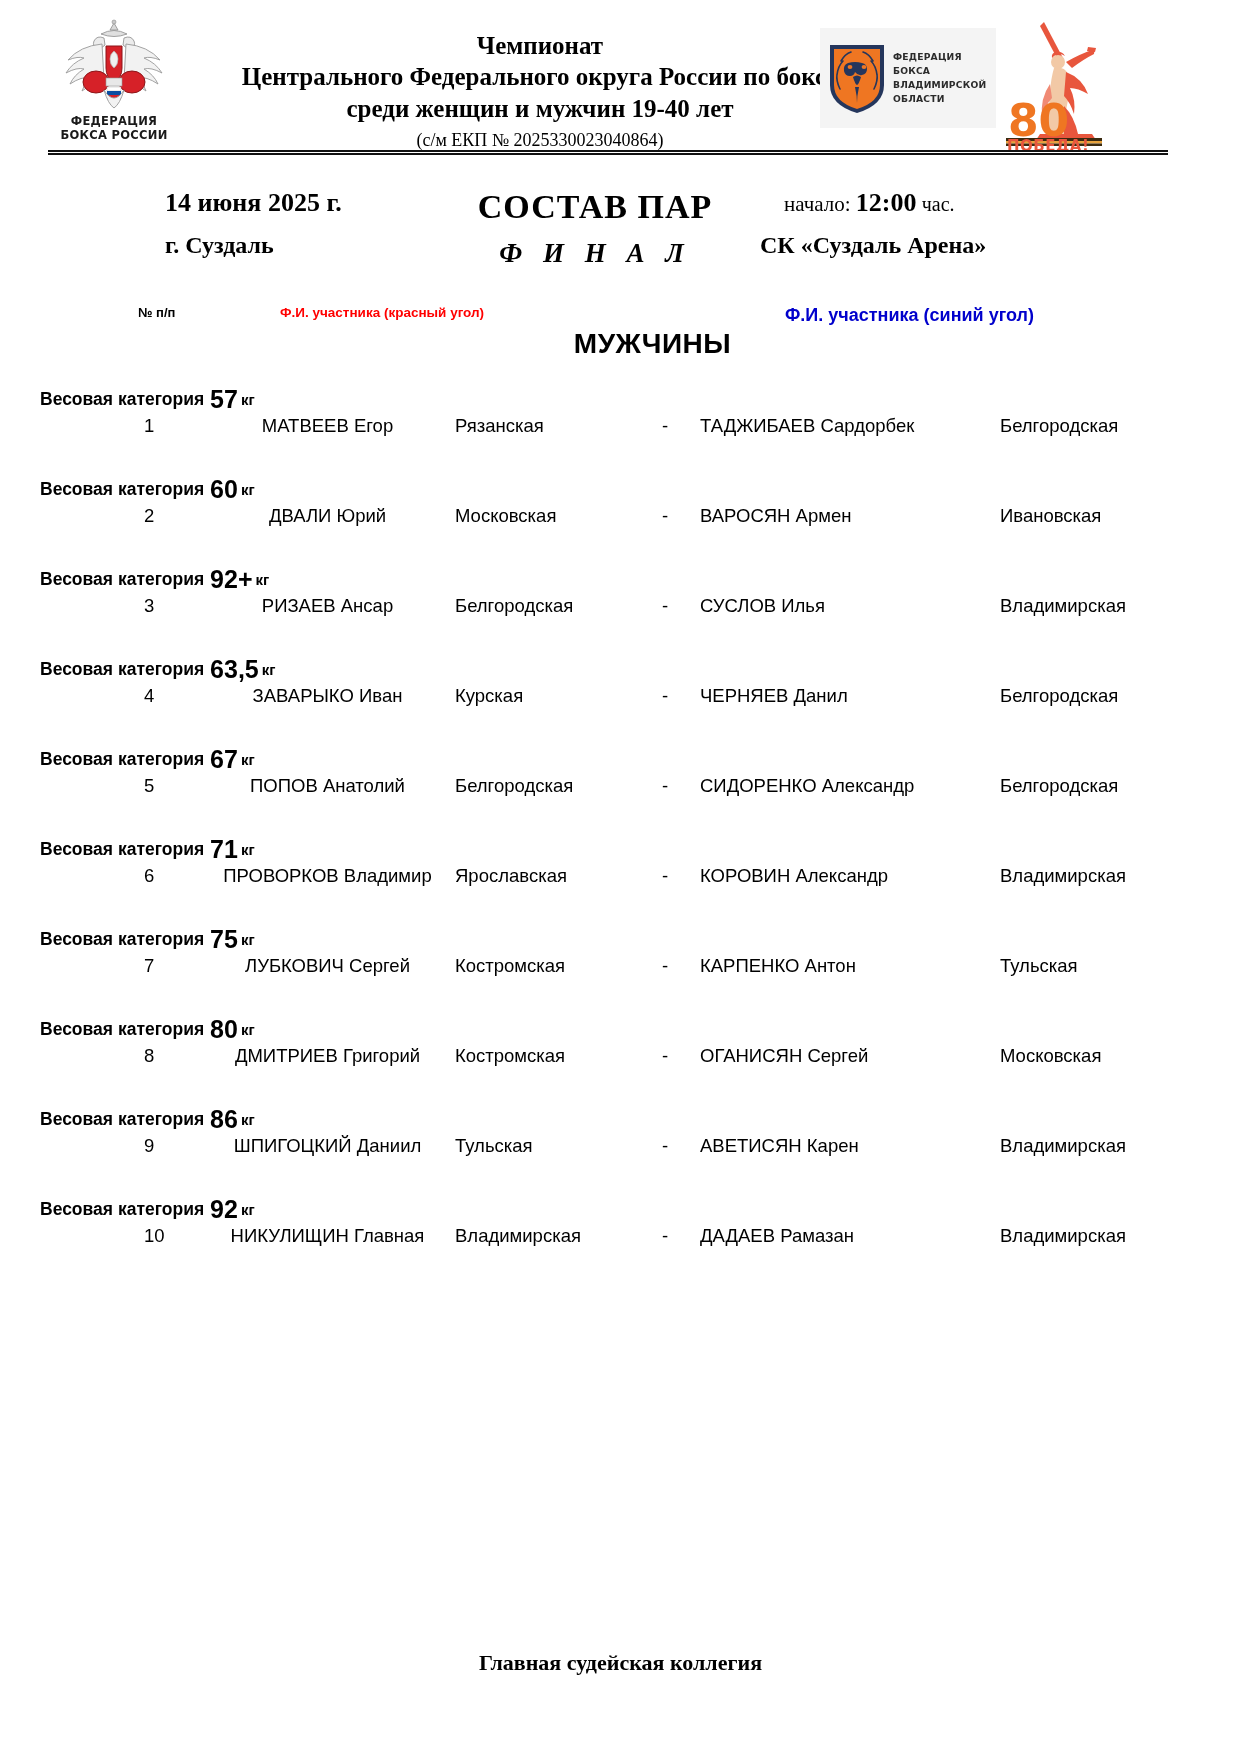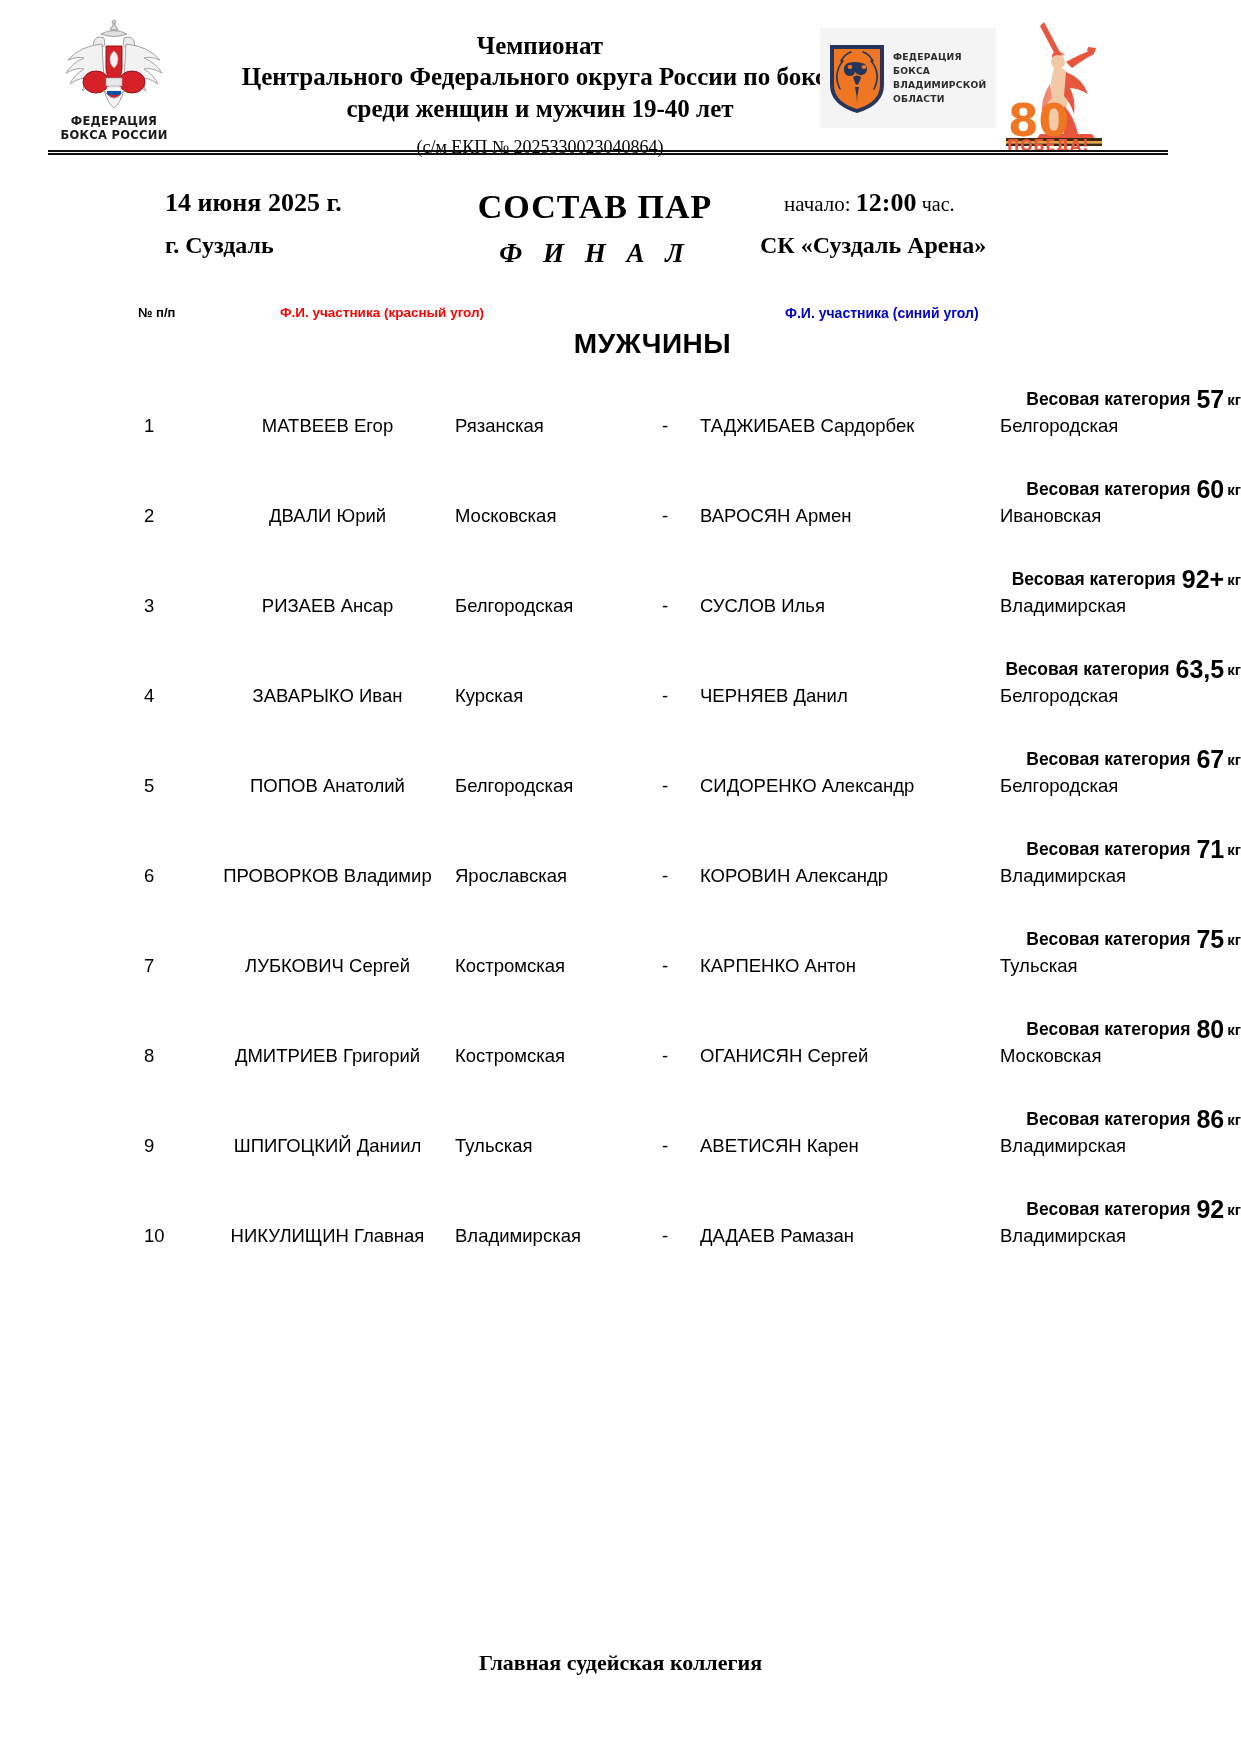--- a/index.html
+++ b/index.html
@@ -76,21 +76,21 @@
   }
   .title-line-3 {
     font-size: 25px;
     font-weight: 700;
     line-height: 1.25;
   }
   .title-sub {
     font-size: 18px;
     font-weight: 400;
     line-height: 1.3;
-    margin-top: 12px;
+    margin-top: 5px;
   }
 
   .logo-vlad {
     position: absolute;
     left: 820px;
     top: 28px;
     width: 176px;
     height: 100px;
     background: #f4f4f4;
     display: flex;
@@ -230,21 +230,21 @@
     position: absolute;
     left: 280px;
     top: 0;
     font-size: 13.5px;
     font-weight: 700;
   }
   .hdr-blue {
     position: absolute;
     left: 785px;
     top: 0;
-    font-size: 14px;
+    font-size: 18px;
     font-weight: 700;
   }
 
   
   .section-title {
     position: absolute;
     left: 0;
     top: 328px;
     width: 1241px;
     text-align: center;
@@ -261,21 +261,21 @@
     top: 385px;
     width: 1241px;
   }
   .bout {
     position: relative;
     height: 90px;
   }
   .weight-line {
     position: relative;
     height: 30px;
-    text-align: right;
+    text-align: left;
     padding-left: 40px;
   }
   .weight-label {
     font-size: 17.5px;
     font-weight: 700;
     vertical-align: middle;
   }
   .weight-value {
     font-size: 25px;
     font-weight: 700;

